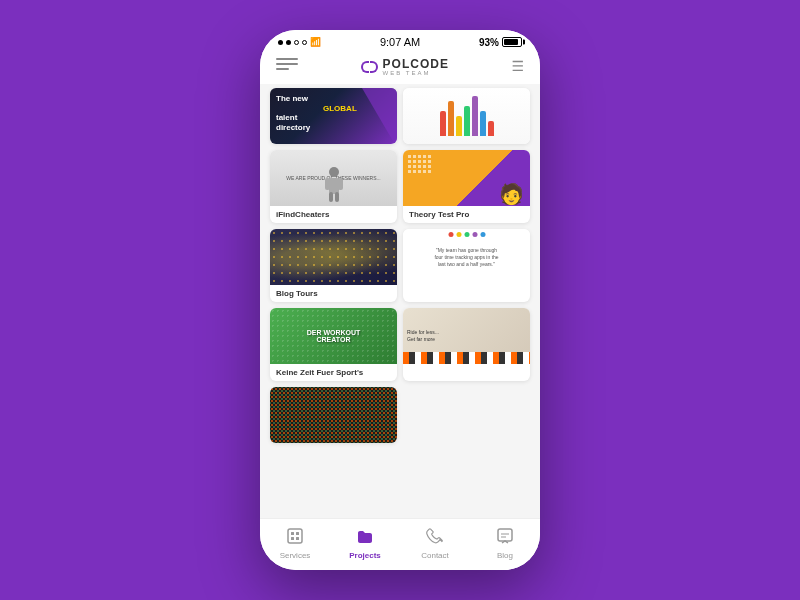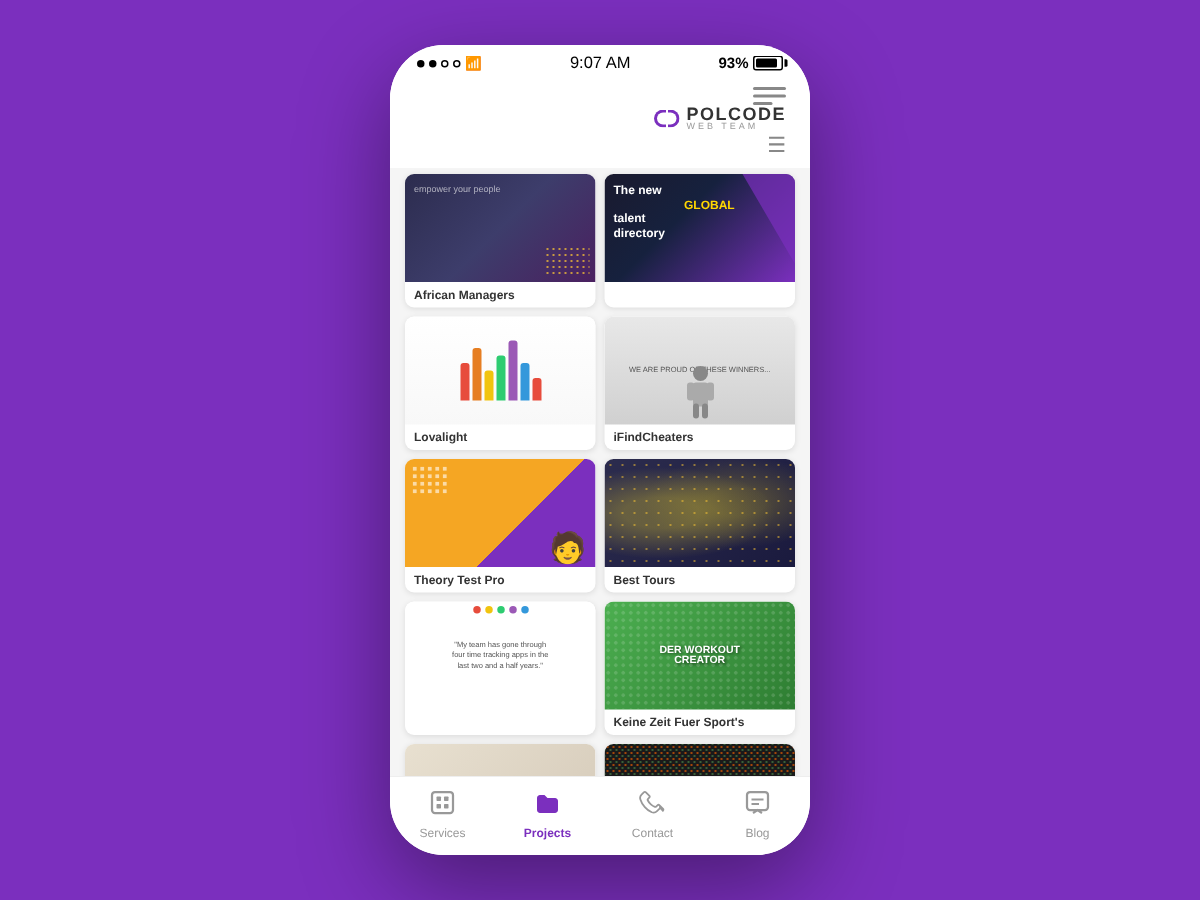--- a/index.html
+++ b/index.html
@@ -67,25 +67,24 @@
       background: #000;
       height: 100%;
       width: 90%;
       border-radius: 1px;
     }
 
     
     .header {
       display: flex;
       justify-content: space-between;
-      align-items: flex-end;
+      align-items: flex-start;
       padding: 6px 16px 8px;
       background: #fff;
       flex-shrink: 0;
-      flex-direction: column;
     }
     .header-icon {
       width: 22px;
       display: flex;
       flex-direction: column;
       gap: 3px;
       cursor: pointer;
     }
     .header-icon-bar {
       height: 2px;
@@ -141,21 +140,21 @@
     .card {
       background: #fff;
       border-radius: 6px;
       overflow: hidden;
       box-shadow: 0 1px 4px rgba(0,0,0,0.1);
       cursor: pointer;
     }
 
     .card-image {
       width: 100%;
-      height: 72px;
+      height: 56px;
       overflow: hidden;
       position: relative;
     }
 
     .card-label {
       padding: 4px 6px;
       font-size: 8px;
       font-weight: 600;
       color: #333;
       text-align: left;
@@ -461,26 +460,20 @@
       </div>
     </div>
     <div class="filter-icon">
       ☰
     </div>
   </div>
 
   <div class="content">
     <div class="grid">
 
-      <div class="card">
-        <div class="card-image img-african-managers">
-          <div class="img-african-managers-dots"></div>
-        </div>
-        <div class="card-label">African Managers</div>
-      </div>
 
       <div class="card">
         <div class="card-image img-artists-everywhere">
           <div class="artists-triangle"></div>
           <div class="artists-text">
             The new<br><span>GLOBAL</span><br>talent<br>directory
           </div>
         </div>
       </div>
 
@@ -489,21 +482,20 @@
           <div class="lovalight-bar">
             <div class="lovalight-segment" style="height:25px; background:#e74c3c;"></div>
             <div class="lovalight-segment" style="height:35px; background:#e67e22;"></div>
             <div class="lovalight-segment" style="height:20px; background:#f1c40f;"></div>
             <div class="lovalight-segment" style="height:30px; background:#2ecc71;"></div>
             <div class="lovalight-segment" style="height:40px; background:#9b59b6;"></div>
             <div class="lovalight-segment" style="height:25px; background:#3498db;"></div>
             <div class="lovalight-segment" style="height:15px; background:#e74c3c;"></div>
           </div>
         </div>
-        <div class="card-label">Lovalight</div>
       </div>
 
       <div class="card">
         <div class="card-image img-ifindcheaters">
           <div class="cheaters-text">WE ARE PROUD OF THESE WINNERS...</div>
           <svg width="30" height="40" viewBox="0 0 30 40" style="position:absolute;bottom:2px;left:50%;transform:translateX(-50%);">
             <circle cx="15" cy="8" r="5" fill="#888"></circle>
             <rect x="10" y="14" width="10" height="16" rx="2" fill="#aaa"></rect>
             <rect x="6" y="14" width="5" height="12" rx="2" fill="#aaa"></rect>
             <rect x="19" y="14" width="5" height="12" rx="2" fill="#aaa"></rect>
@@ -520,21 +512,21 @@
           <div class="theory-figure">🧑</div>
         </div>
         <div class="card-label">Theory Test Pro</div>
       </div>
 
       <div class="card">
         <div class="card-image img-best-tours">
           <div class="world-map-bg"></div>
           <div class="map-dots"></div>
         </div>
-        <div class="card-label">Best Tours</div>
+        <div class="card-label">Blog Tours</div>
       </div>
 
       <div class="card">
         <div class="card-image img-freckle" style="position:relative;">
           <div class="freckle-dots-top">
             <div class="freckle-dot" style="background:#e74c3c;"></div>
             <div class="freckle-dot" style="background:#f1c40f;"></div>
             <div class="freckle-dot" style="background:#2ecc71;"></div>
             <div class="freckle-dot" style="background:#9b59b6;"></div>
             <div class="freckle-dot" style="background:#3498db;"></div>

